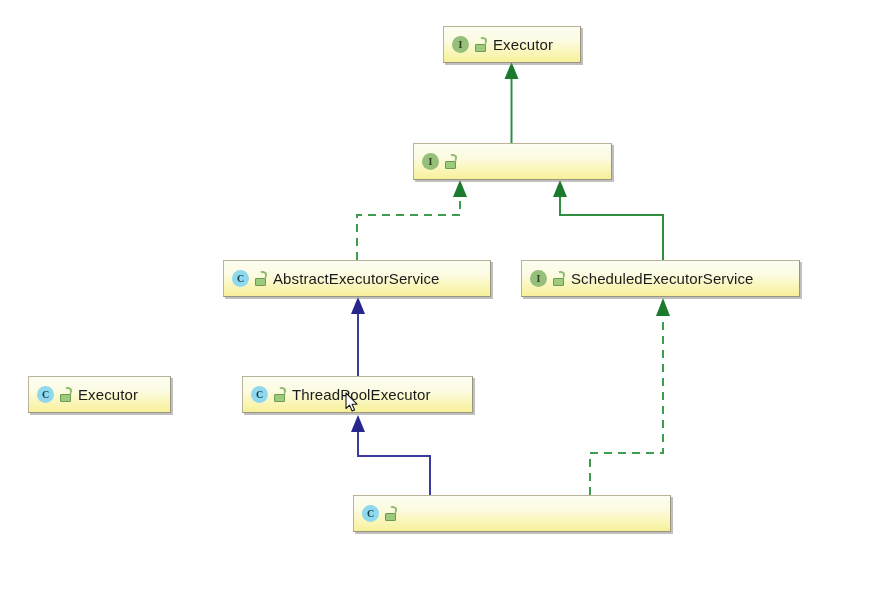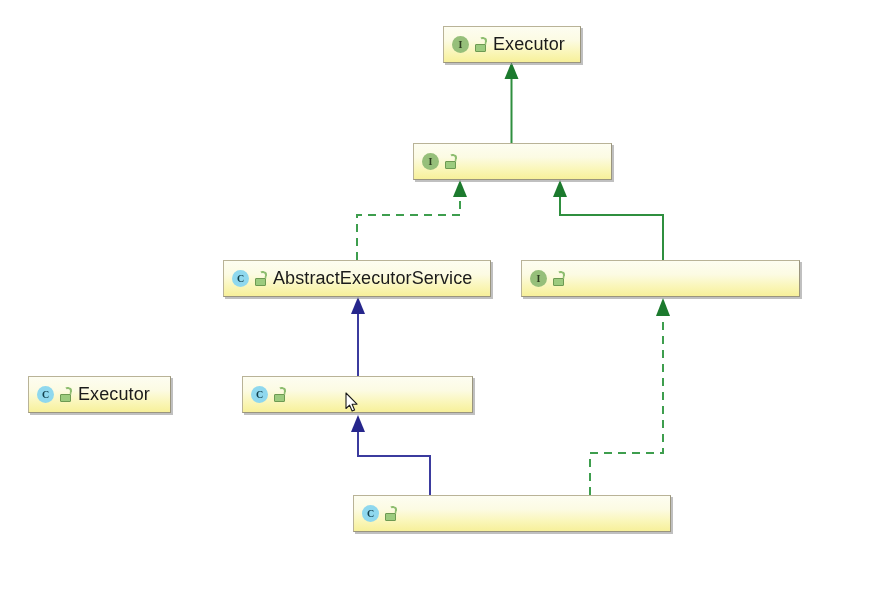--- a/index.html
+++ b/index.html
@@ -40,21 +40,21 @@
     border-bottom-color: #9a957e;
     background: linear-gradient(to bottom,
                 #fdfdf1 0%,
                 #fcfbe3 38%,
                 #faf6b9 72%,
                 #f7f09a 100%);
     box-shadow: 2px 2px 0 0 rgba(140,140,140,0.55);
     white-space: nowrap;
   }
   .node-label {
-    font-size: 18px;
+    font-size: 15px;
     color: #1b1b1b;
     letter-spacing: 0.1px;
     margin-left: 6px;
   }
 
   
   .type-icon {
     position: relative;
     width: 17px;
     height: 17px;
@@ -188,37 +188,39 @@
     </span>
     <span class="node-label">AbstractExecutorService</span>
   </div>
 
   <div class="node" style="left:521px; top:260px; width:279px;">
     <span class="type-icon interface">I</span>
     <span class="lock-icon">
       <span class="shackle"></span>
         <span class="body"></span>
     </span>
+    <span class="node-label">ScheduledExecutorService</span>
   </div>
 
   <div class="node" style="left:28px; top:376px; width:143px;">
     <span class="type-icon klass">C</span>
     <span class="lock-icon">
       <span class="shackle"></span>
         <span class="body"></span>
     </span>
     <span class="node-label">Executor</span>
   </div>
 
   <div class="node" style="left:242px; top:376px; width:231px;">
     <span class="type-icon klass">C</span>
     <span class="lock-icon">
       <span class="shackle"></span>
         <span class="body"></span>
     </span>
+    <span class="node-label">ThreadPoolExecutor</span>
   </div>
 
   <div class="node" style="left:353px; top:495px; width:318px;">
     <span class="type-icon klass">C</span>
     <span class="lock-icon">
       <span class="shackle"></span>
         <span class="body"></span>
     </span>
   </div>
 

